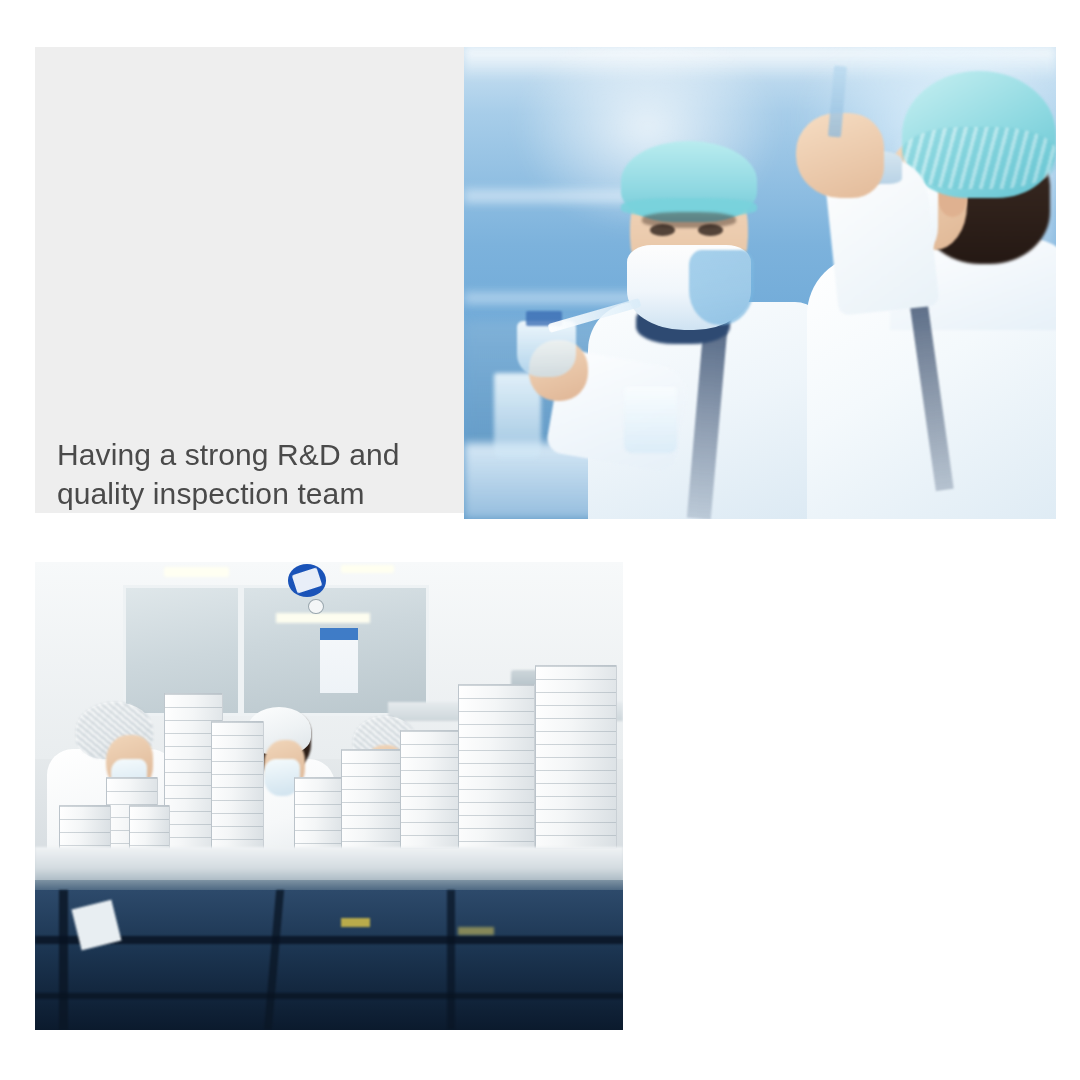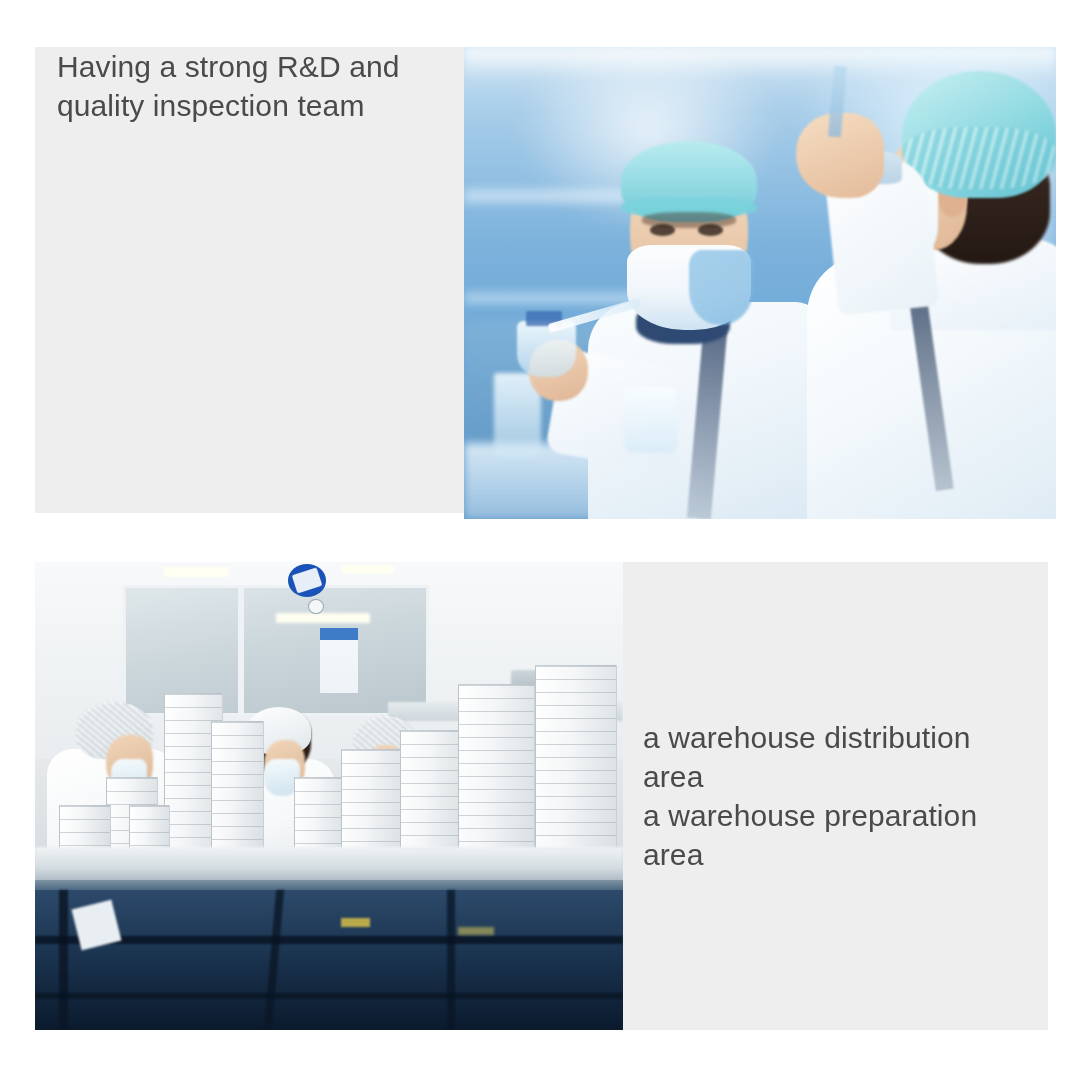--- a/index.html
+++ b/index.html
@@ -31,21 +31,21 @@
     height: 520px;
   }
   .panel-top-text {
     position: absolute;
     left: 35px;
     top: 47px;
     width: 498px;
     height: 466px;
     background: #eeeeee;
     display: flex;
-    align-items: flex-start;
+    align-items: flex-end;
     box-sizing: border-box;
     padding-left: 22px;
     padding-right: 18px;
   }
   .caption {
     color: #4a4a4a;
     font-size: 30px;
     line-height: 1.30;
     font-weight: 400;
     letter-spacing: 0.1px;
@@ -710,20 +710,16 @@
         <div class="lay wh-leg2"></div>
         <div class="lay wh-leg3"></div>
         <div class="lay wh-rail"></div>
         <div class="lay wh-rail2"></div>
         <div class="lay wh-paper"></div>
         <div class="lay wh-yellow"></div>
         <div class="lay wh-yellow2"></div>
       </div>
     </div>
 
-    <div class="panel-bottom-text">
-      <div class="caption">a warehouse distribution area
-a warehouse preparation area</div>
-    </div>
 
   </div>
 
 </div>
 
 </body></html>

